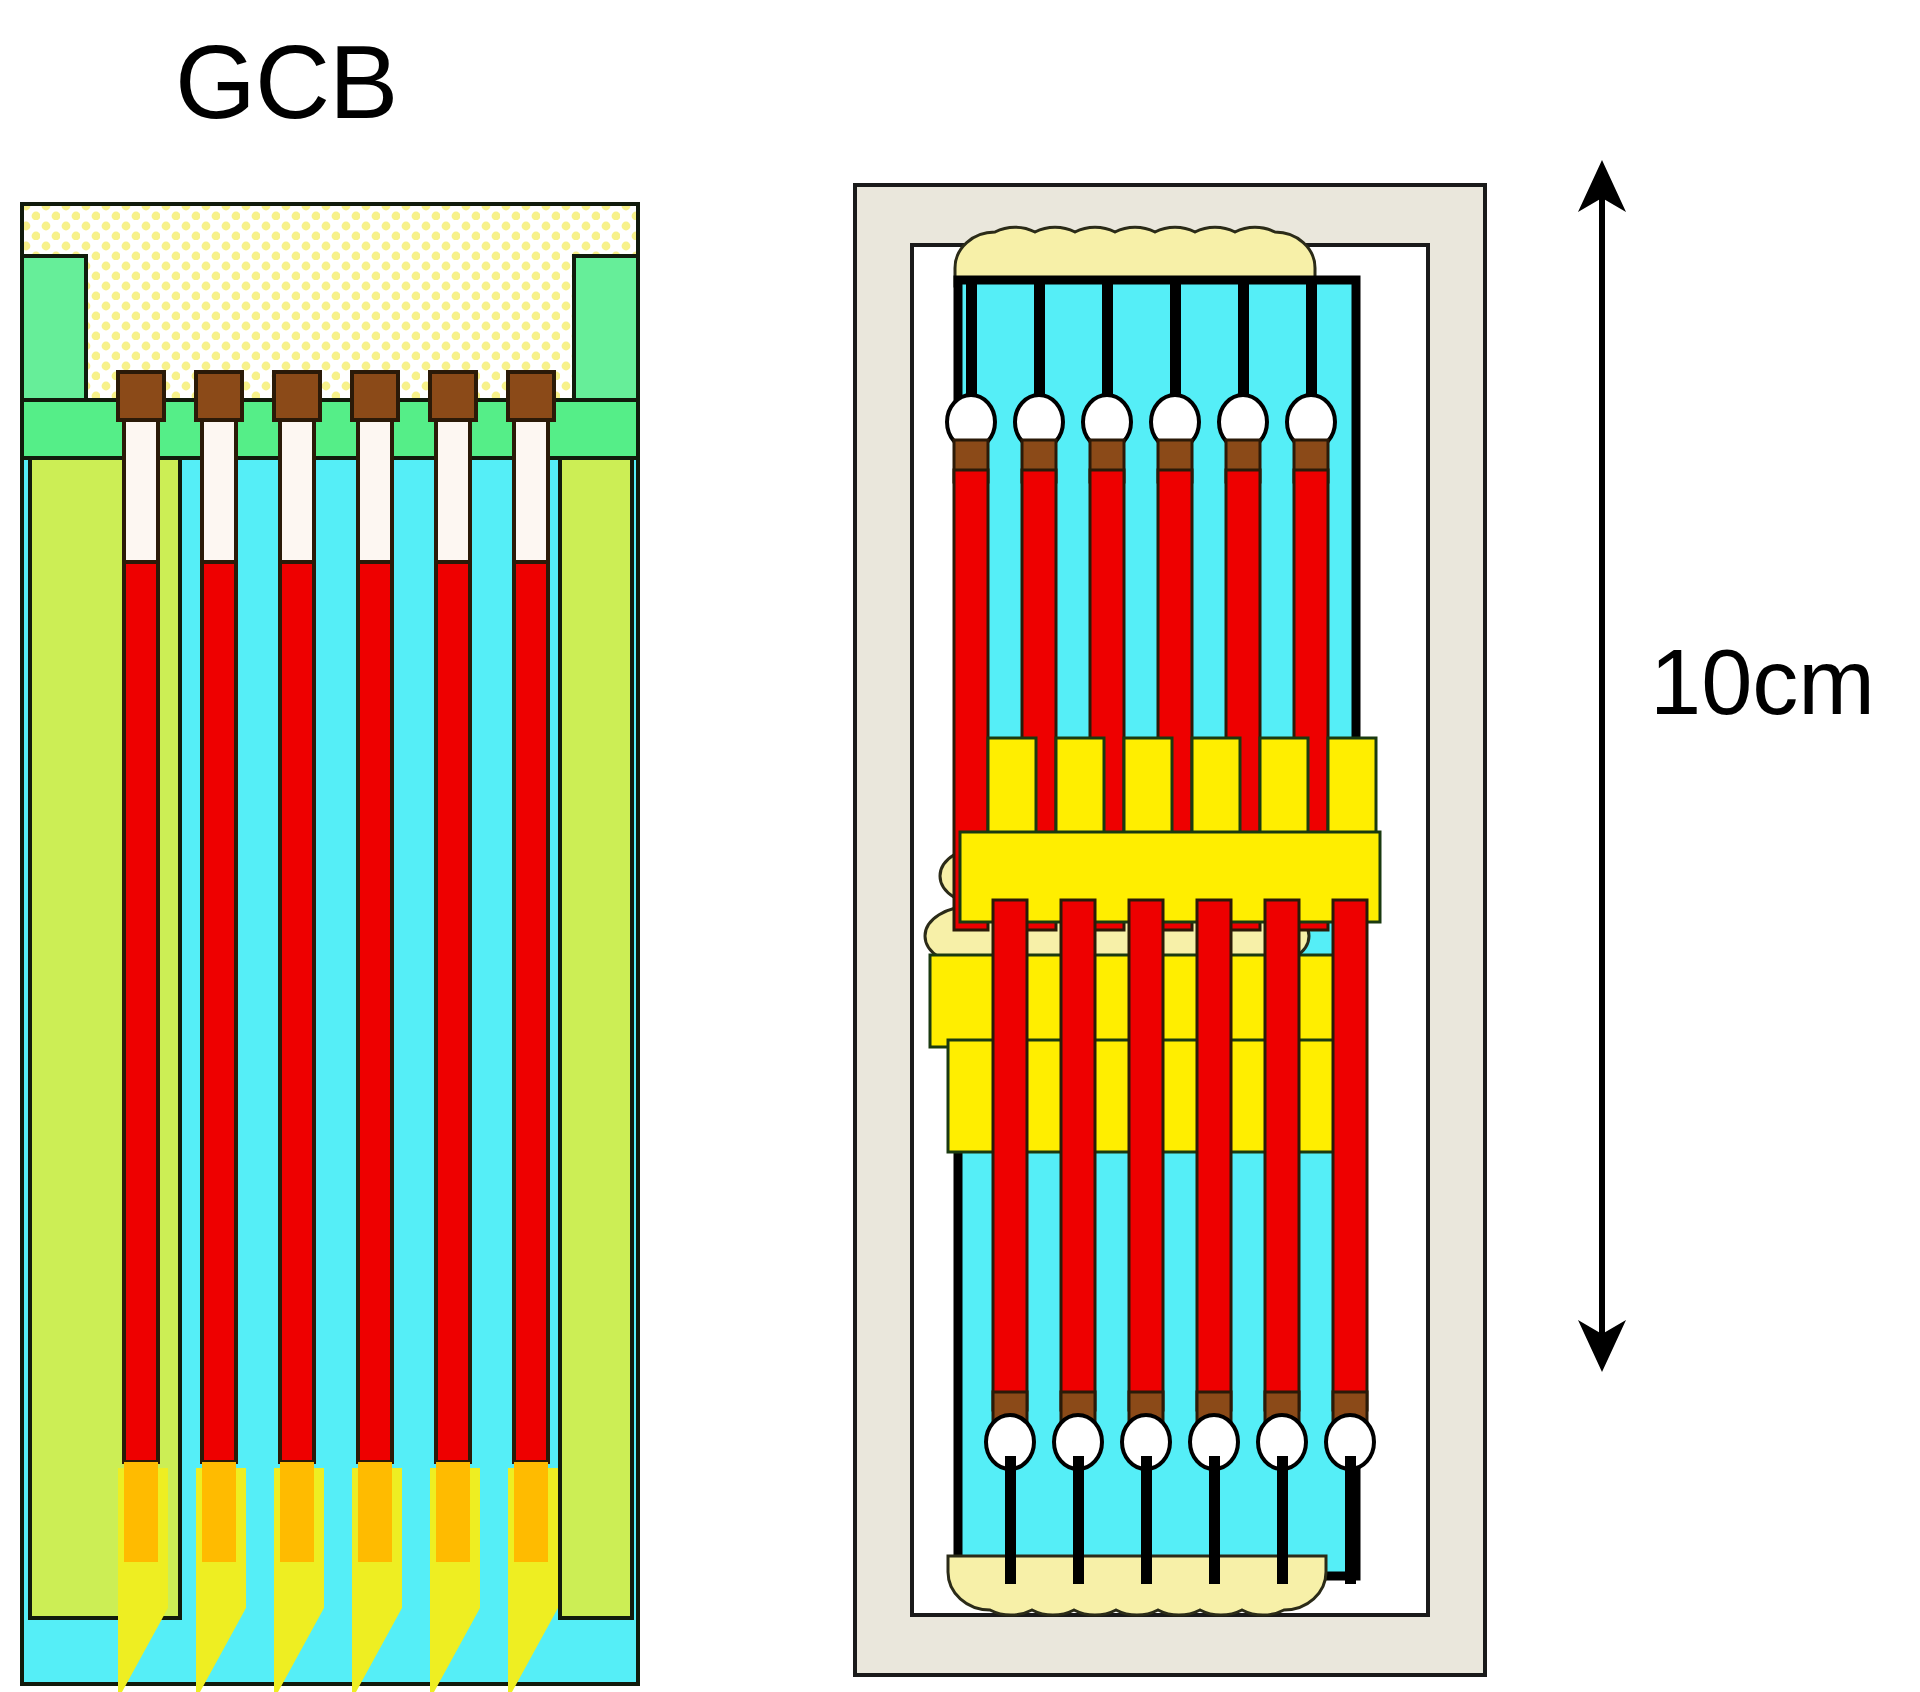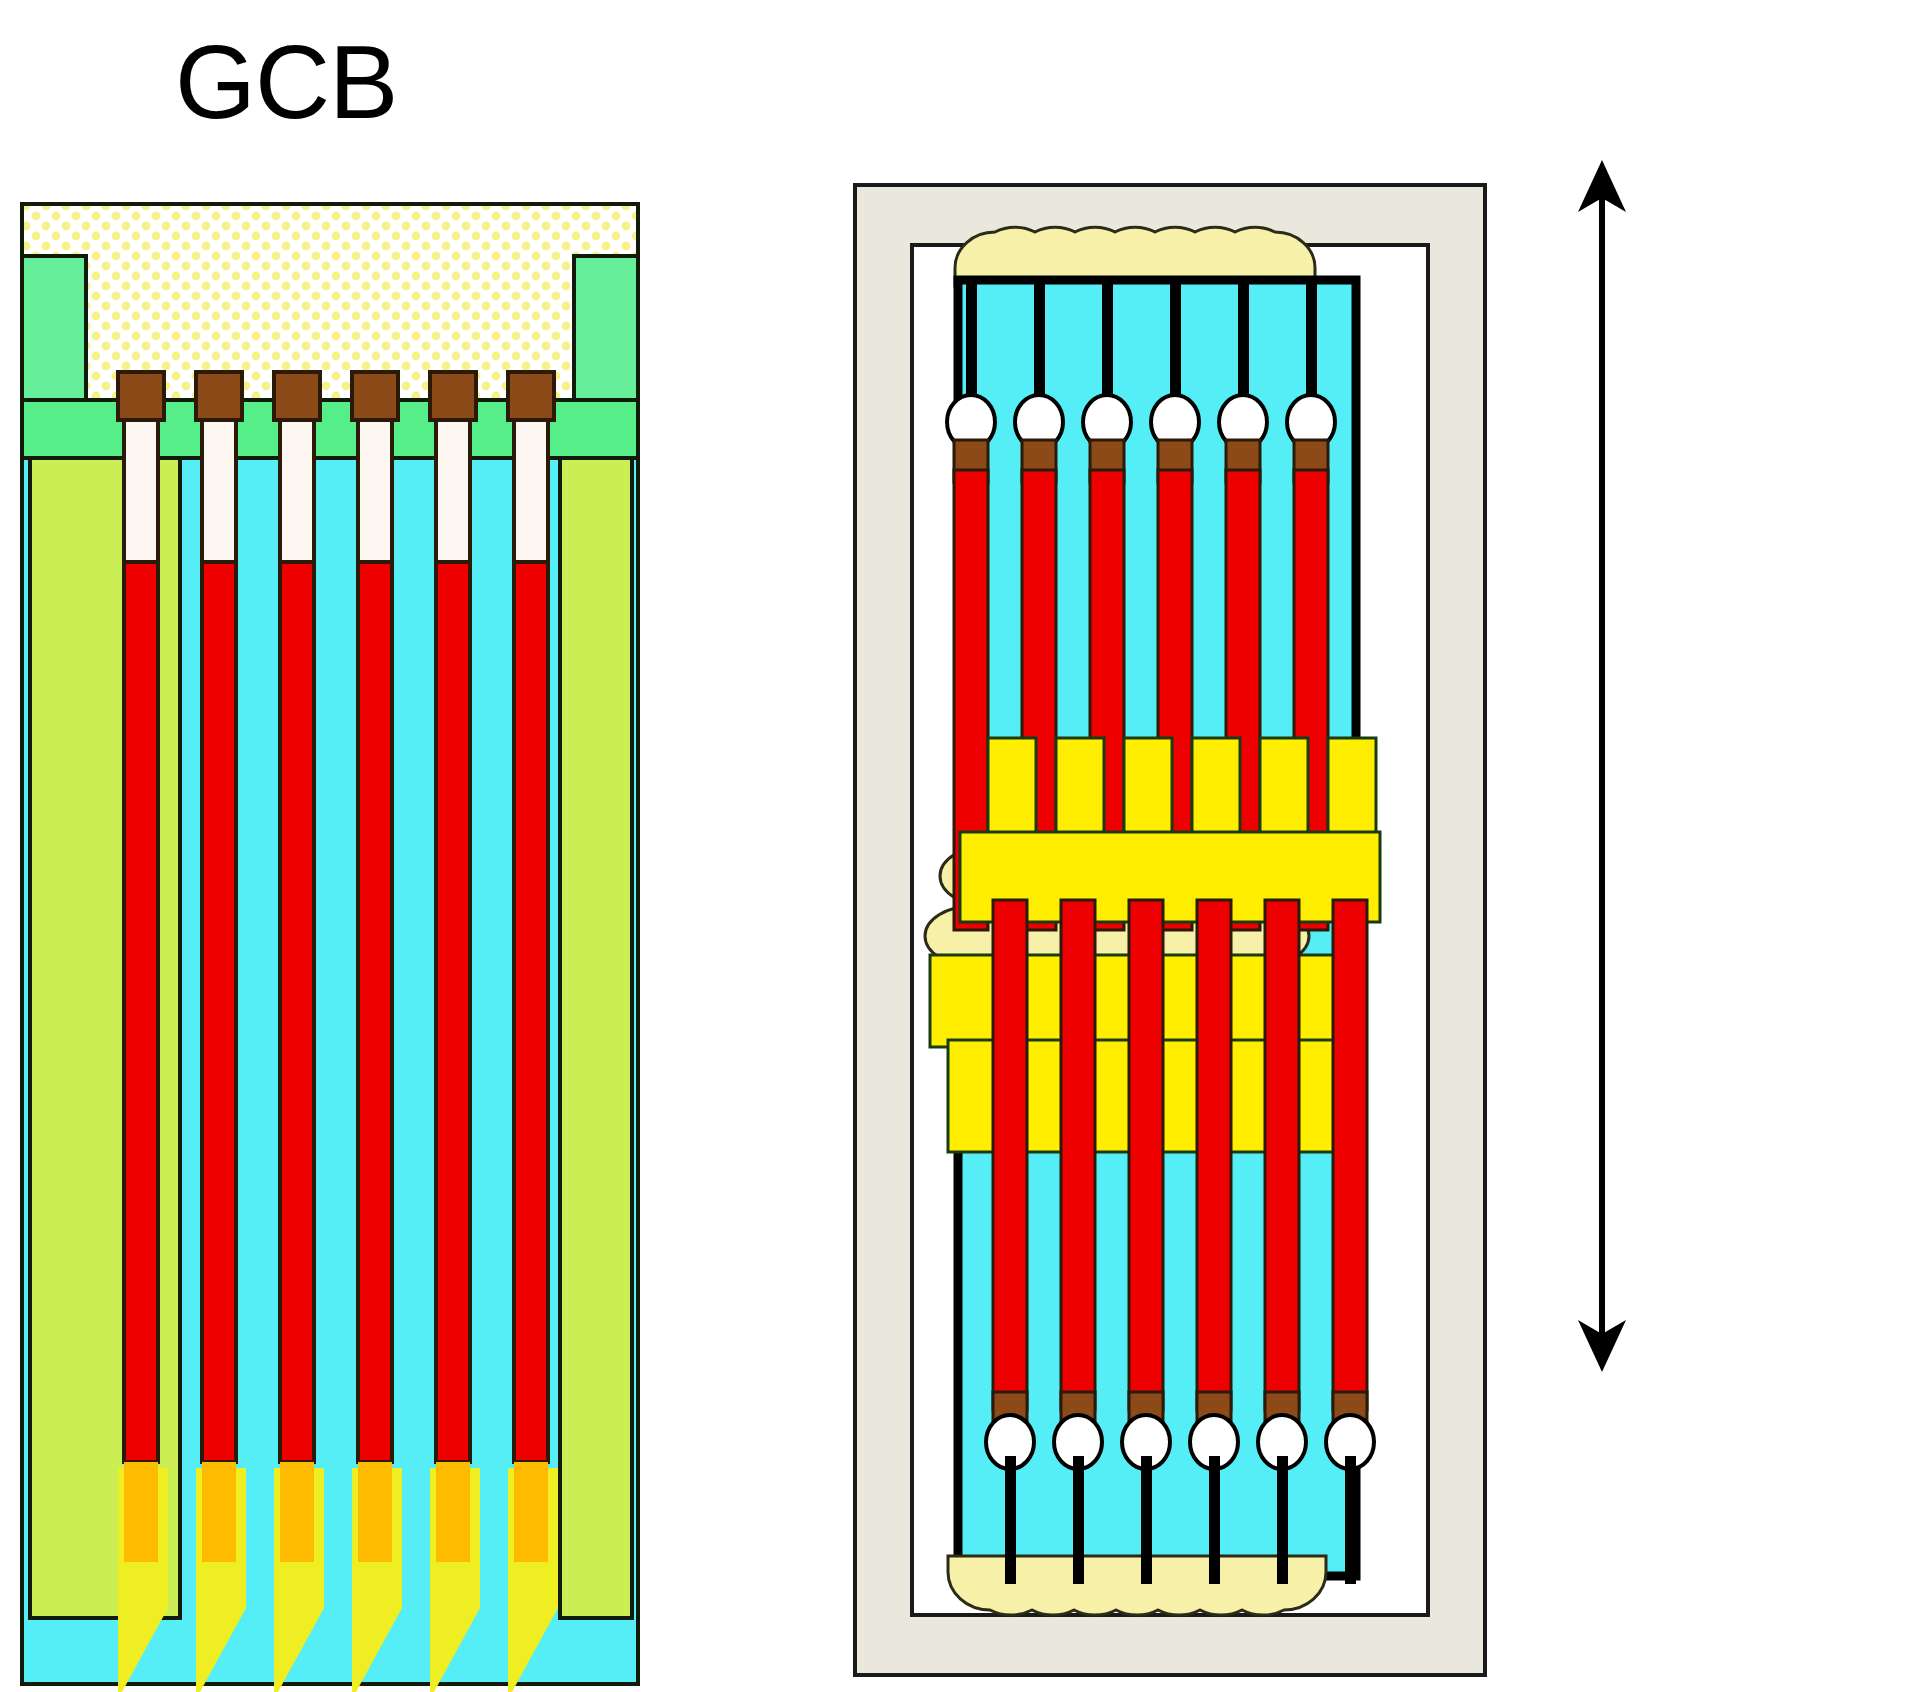--- a/index.html
+++ b/index.html
@@ -18,20 +18,21 @@
 
   svg{position:absolute;left:0;top:0;width:1920px;height:1692px;
       shape-rendering:geometricPrecision;}
 </style>
 </head>
 <body>
 
 <div class="stage">
 
   <div class="title" id="gcb-title">GCB</div>
+  <div class="scale-label">10cm</div>
 
   <svg viewBox="0 0 1920 1692" xmlns="http://www.w3.org/2000/svg">
 
     <defs>
       <pattern id="dotpat" width="20" height="20" patternUnits="userSpaceOnUse">
         <rect width="20" height="20" fill="#ffffff"></rect>
         <circle cx="6" cy="6" r="4.4" fill="#f7f18a"></circle>
         <circle cx="16" cy="16" r="4.4" fill="#f7f18a"></circle>
       </pattern>
       <clipPath id="gcbClip">

